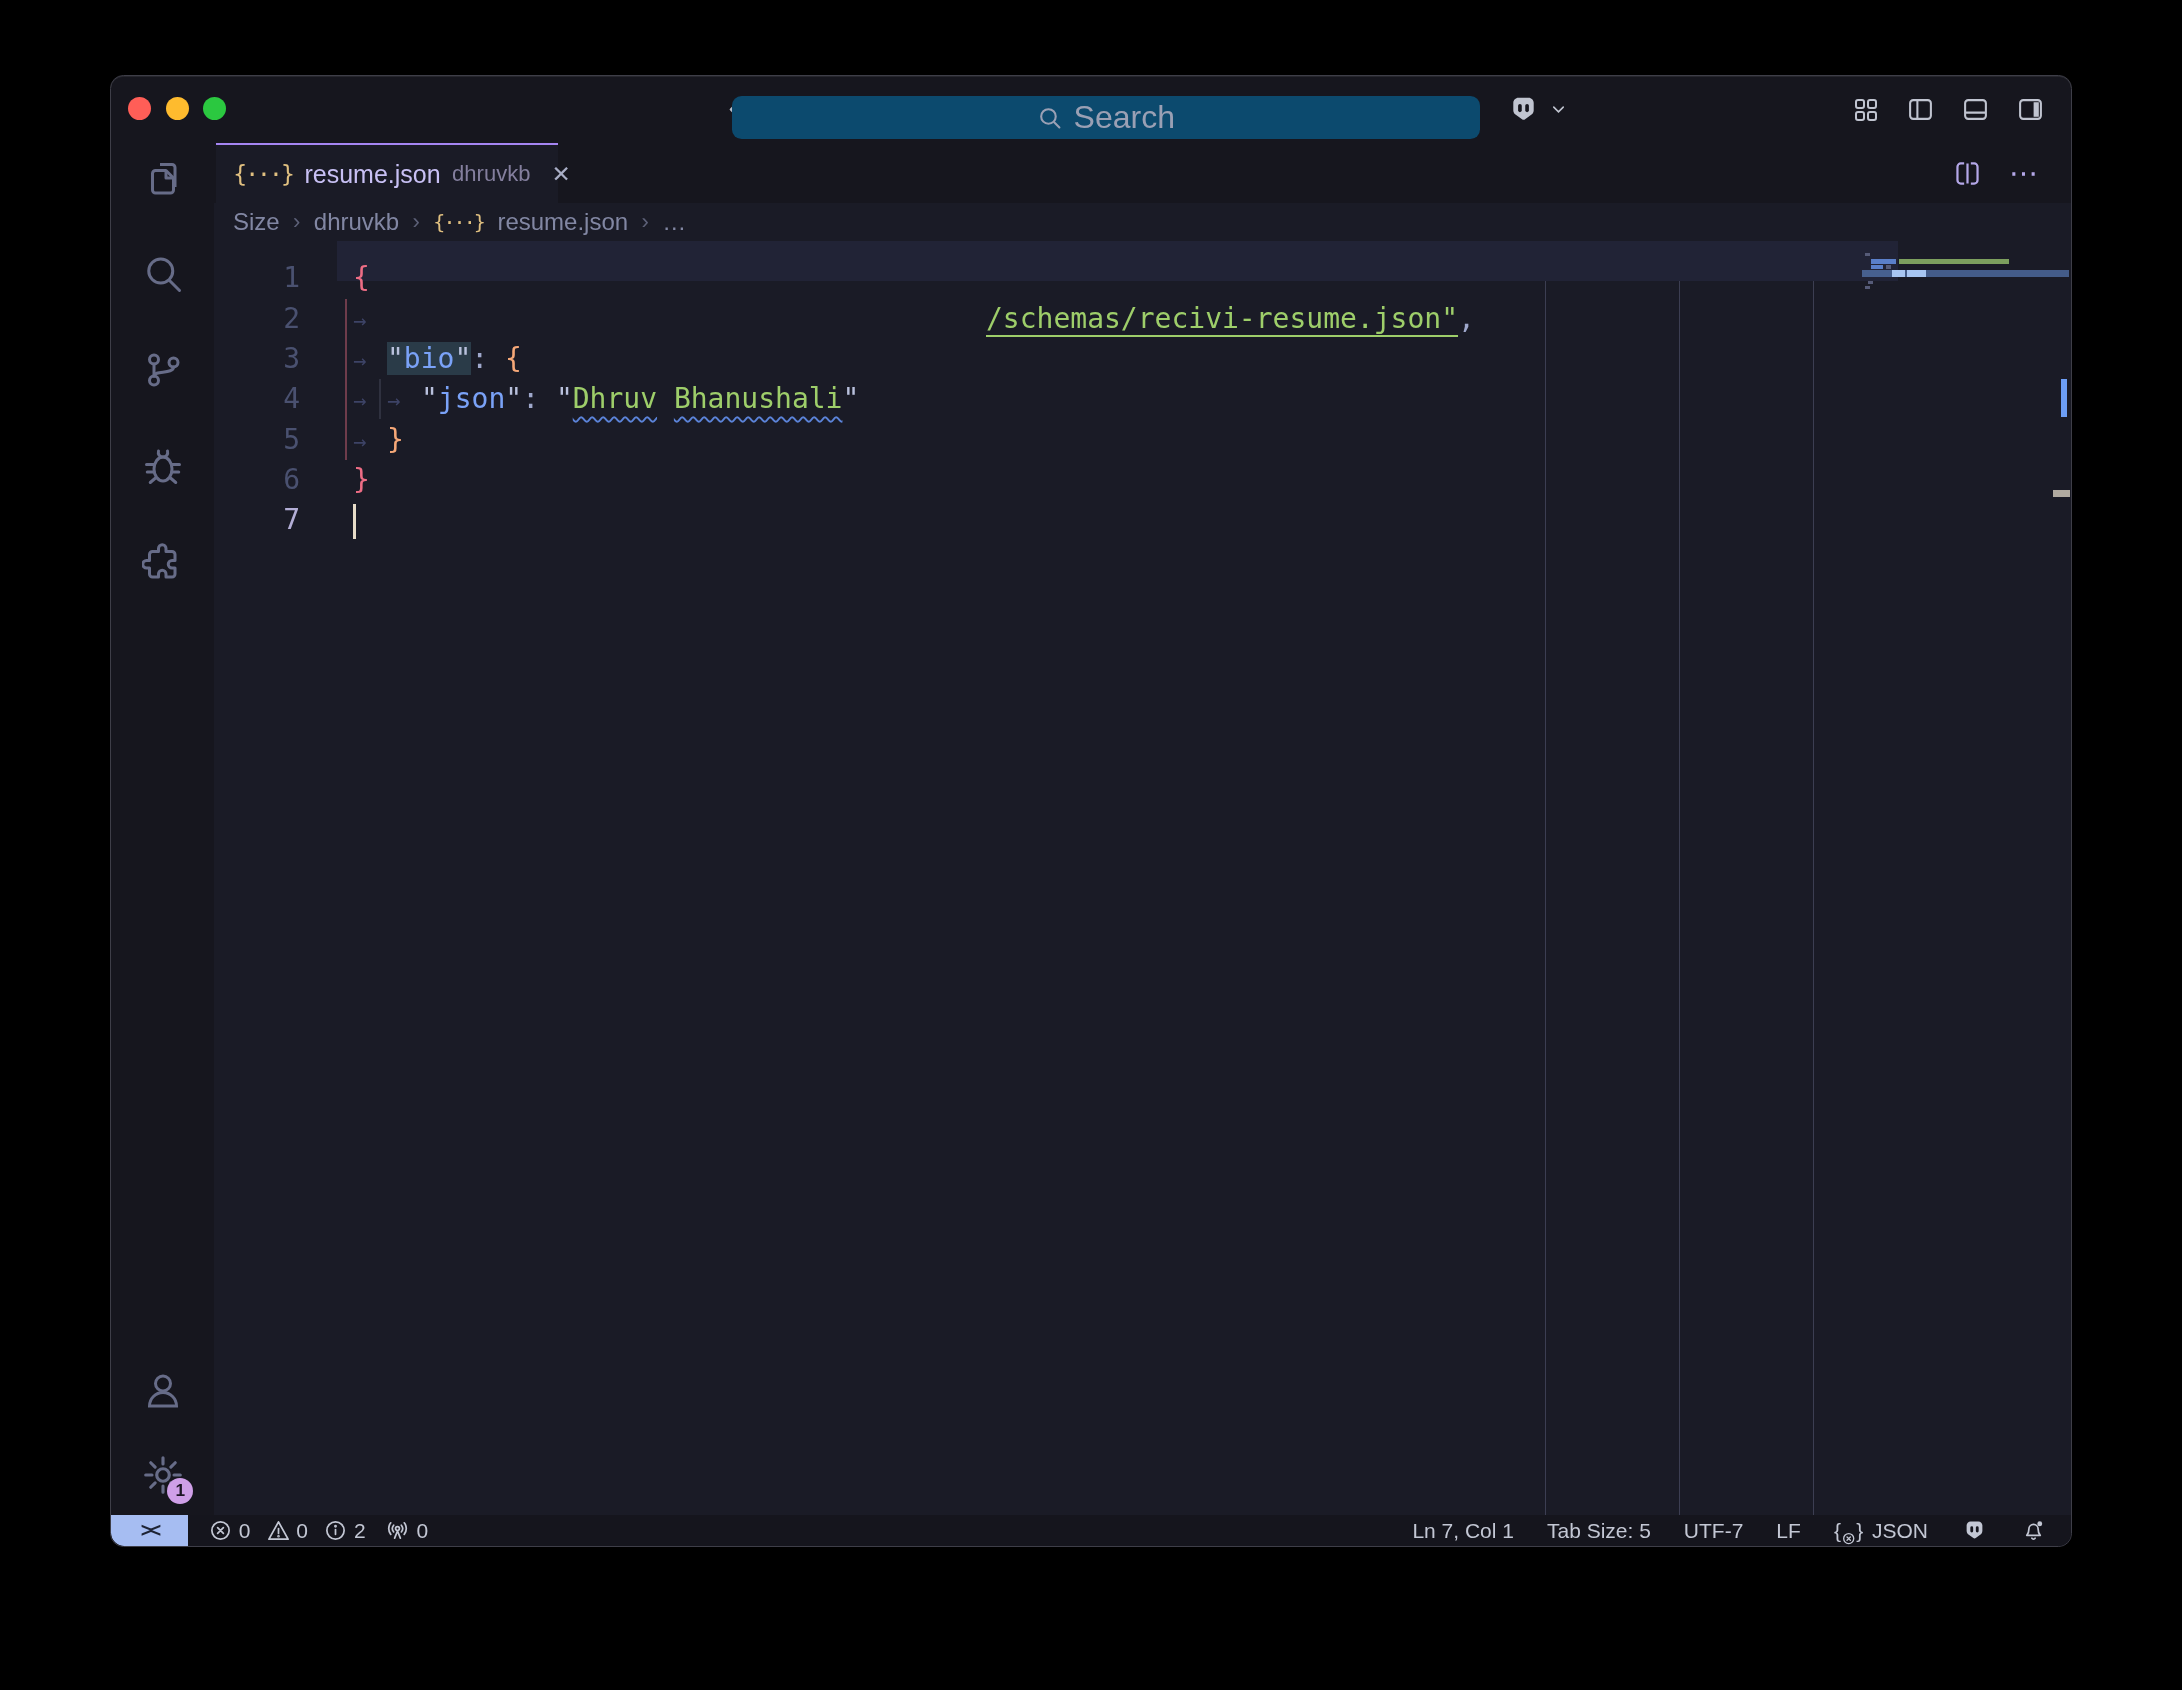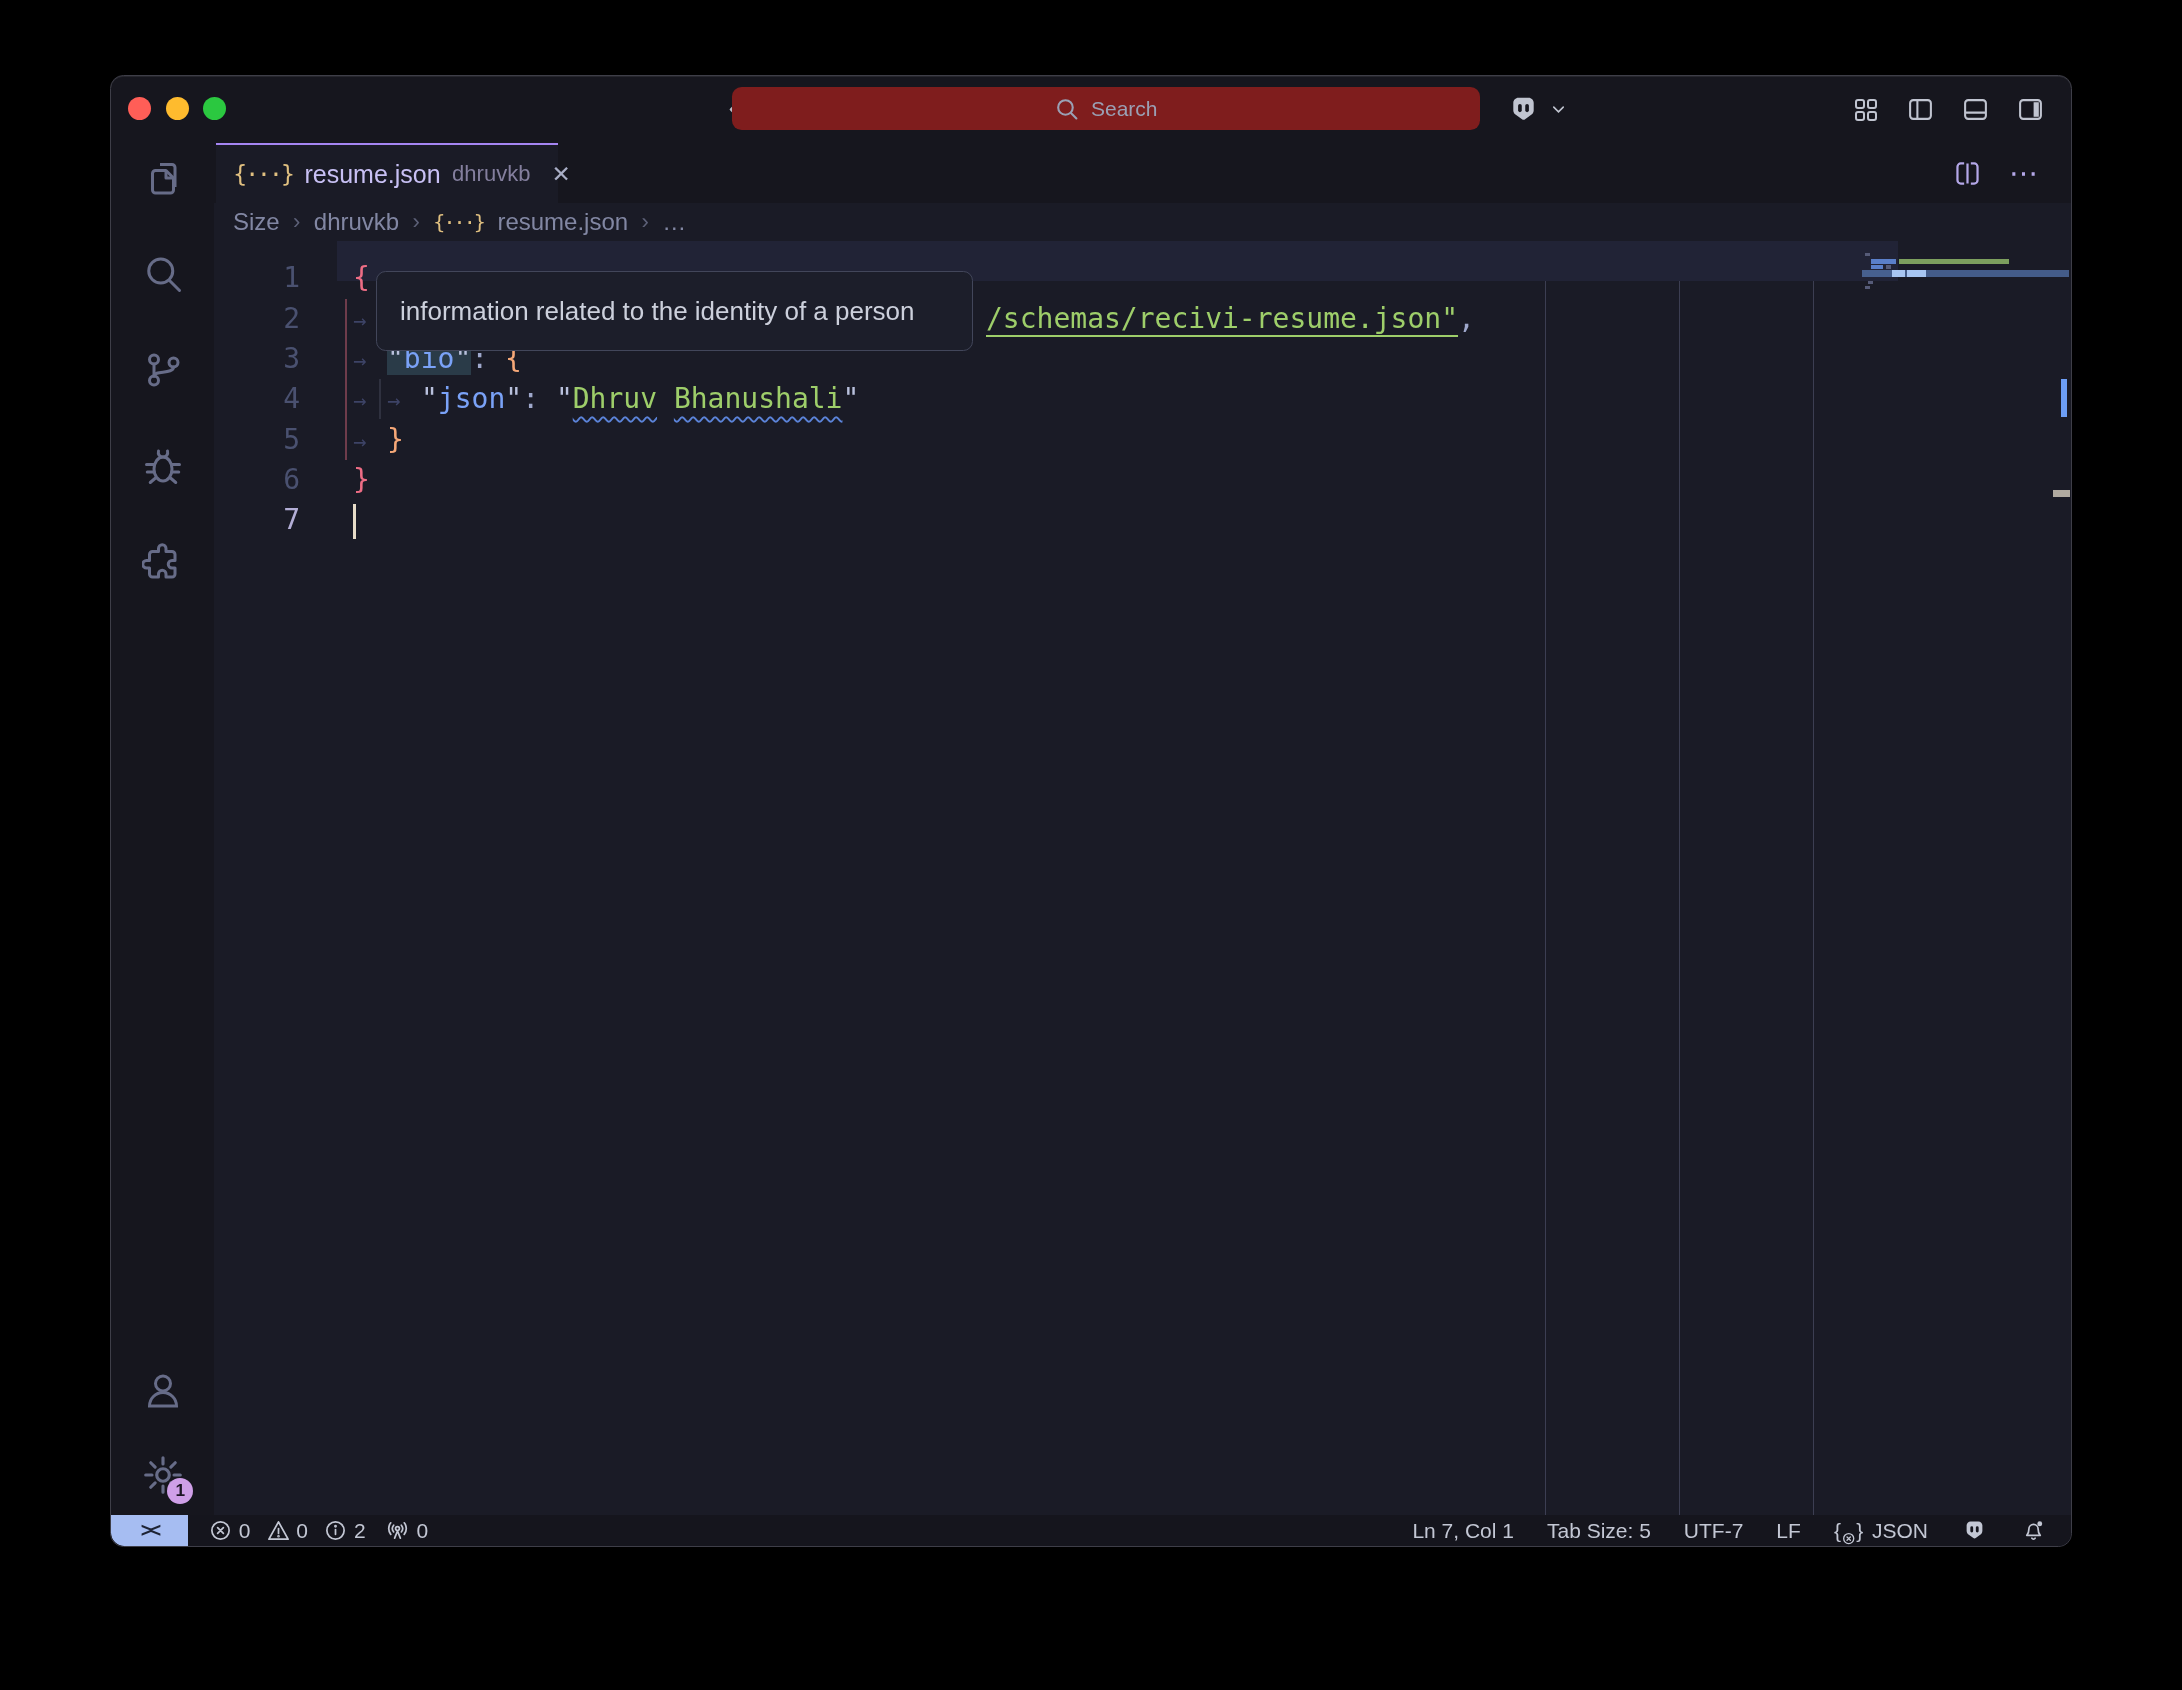--- a/index.html
+++ b/index.html
@@ -10,22 +10,22 @@
     background:#16161e; border-radius:13.4px; border:1px solid #3e3e48;
     box-shadow:0 38px 115px rgba(0,0,0,.85), inset 0 1px 0 rgba(255,255,255,.07);
     overflow:hidden; }
 
   
   .titlebar { position:absolute; left:0; top:0; right:0; height:67px; }
   .traffic { position:absolute; left:17.3px; top:21px; display:flex; gap:14.4px; }
   .traffic span { width:23px; height:23px; border-radius:50%; display:block; }
   .tl-close { background:#ff5e57; } .tl-min { background:#febb2e; } .tl-zoom { background:#2bc840; }
   .nav-arrows { position:absolute; left:615px; top:0; height:67px; display:flex; align-items:center; gap:25px; color:#b9bdc9; }
-  .searchbox { position:absolute; left:621px; top:11px; width:748px; height:43px; background:#7f1d1d;
-    border-radius:9.6px; display:flex; align-items:center; justify-content:center; gap:11.5px; color:#9aa0b4; font-size:21px; }
+  .searchbox { position:absolute; left:621px; top:20px; width:748px; height:43px; background:#0c4a6e;
+    border-radius:9.6px; display:flex; align-items:center; justify-content:center; gap:11.5px; color:#9aa0b4; font-size:32px; }
   .copilot-menu { position:absolute; left:1395px; top:0; height:67px; display:flex; align-items:center; gap:7.7px; color:#c0c4d0; }
   .layout-icons { position:absolute; right:27px; top:0; height:67px; display:flex; align-items:center; gap:28px; color:#c0c4d0; }
 
   
   .body-row { position:absolute; top:67px; left:0; right:0; bottom:31px; display:flex; }
   .activitybar { width:103px; background:#16161e; position:relative; }
   .ab-top { position:absolute; top:11.5px; left:0; width:103px; display:flex; flex-direction:column; align-items:center; gap:50px; color:#676c88; }
   .ab-bottom { position:absolute; bottom:17.3px; left:0; width:103px; display:flex; flex-direction:column; align-items:center; gap:38px; color:#676c88; }
   .ab-item { position:relative; width:46px; height:46px; display:flex; align-items:center; justify-content:center; }
   .gear-badge { position:absolute; right:-7.7px; bottom:-5.8px; width:26px; height:26px; border-radius:50%;
@@ -284,23 +284,20 @@
             <div class="code-line" style="top: 58px;"><span class="tk-tab">→</span><span class="tk-gap"></span><span class="tk-link">/schemas/recivi-resume.json"</span><span class="tk-punct">,</span></div>
             <div class="code-line" style="top: 98px;"><span class="tk-tab">→</span><span class="tk-hlq">"</span><span class="tk-hlkey">bio</span><span class="tk-hlq">"</span><span class="tk-punct">: </span><span class="tk-b2">{</span></div>
             <div class="code-line" style="top: 138px;"><span class="tk-tab">→</span><span class="tk-tab">→</span><span class="tk-q">"</span><span class="tk-key">json</span><span class="tk-q">"</span><span class="tk-punct">: </span><span class="tk-q">"</span><span class="tk-sq">Dhruv</span><span class="tk-str"> </span><span class="tk-sq">Bhanushali</span><span class="tk-q">"</span></div>
             <div class="code-line" style="top: 179px;"><span class="tk-tab">→</span><span class="tk-b2">}</span></div>
             <div class="code-line" style="top: 219px;"><span class="tk-b1">}</span></div>
             <div class="code-line" style="top: 259px;"></div>
           </div>
 
         <div class="cursor"></div>
 
-        <div class="hover-tooltip">
-          <span>information related to the identity of a person</span>
-        </div>
 
         <div class="minimap">
           <div class="mm" style="left:2.9px;top:4.8px;width:4.8px;height:2.9px;background:#565b78"></div>
           <div class="mm" style="left:8.6px;top:10.6px;width:25px;height:4.8px;background:#5a7fc9"></div>
           <div class="mm" style="left:37px;top:10.6px;width:110px;height:4.8px;background:#7c9f5e"></div>
           <div class="mm" style="left:8.6px;top:16.3px;width:12.5px;height:3.8px;background:#5a7fc9"></div>
           <div class="mm" style="left:24px;top:16.3px;width:4.8px;height:3.8px;background:#565b78"></div>
           <div class="mm" style="left:0;top:21px;width:207px;height:7.7px;background:rgba(97,136,204,.6)"></div>
           <div class="mm" style="left:30px;top:21px;width:12.5px;height:7.7px;background:#a8c6f2"></div>
           <div class="mm" style="left:45px;top:21px;width:19px;height:7.7px;background:#a8c6f2"></div>

